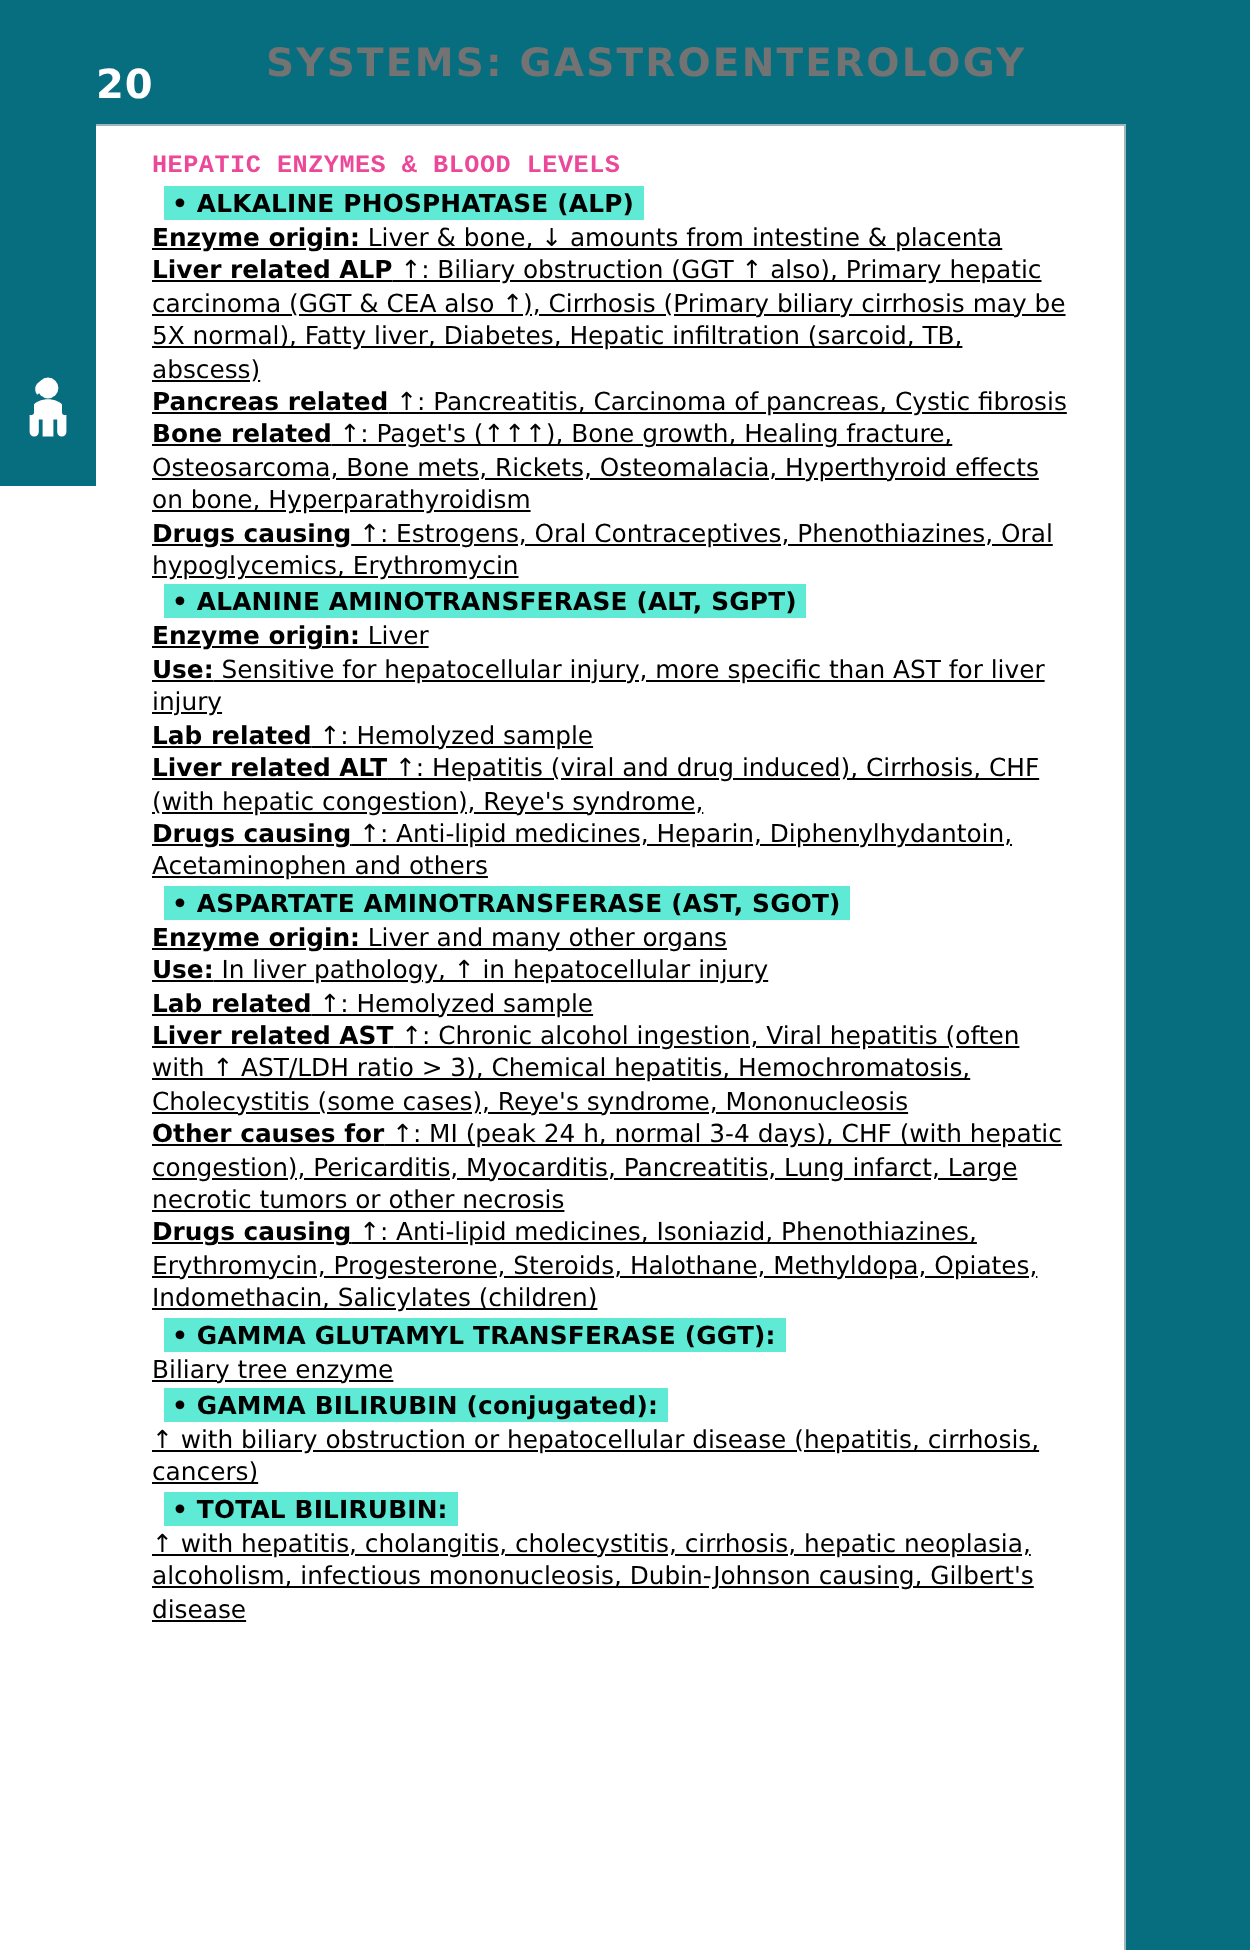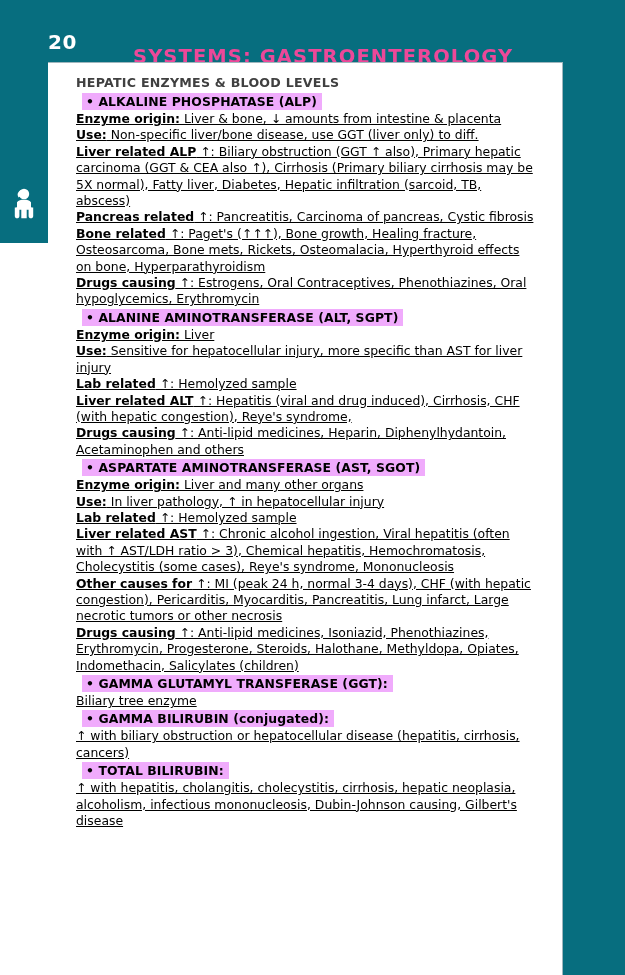--- a/index.html
+++ b/index.html
@@ -62,24 +62,24 @@
     left: 48px;
     top: 30px;
     font-size: 20px;
     font-weight: bold;
     color: #ffffff;
     letter-spacing: 0.5px;
   }
   .page-title {
     position: absolute;
     left: 133px;
-    top: 45px;
+    top: 20px;
     font-size: 19.5px;
     font-weight: bold;
-    color: #ec4899;
+    color: #737373;
     letter-spacing: 1.1px;
   }
 
   
   .content-box {
     position: absolute;
     left: 48px;
     top: 62px;
     width: 515px;
     height: 913px;
@@ -91,29 +91,30 @@
   .content-inner {
     position: absolute;
     left: 28px;
     top: 12px;
     width: 462px;
   }
 
   .panel-title {
     font-size: 12.6px;
     font-weight: bold;
-    color: #404040;
+    color: #ec4899;
     letter-spacing: 0.25px;
     margin: 0 0 1px 0;
     line-height: 16px;
+    font-family: Liberation Mono, monospace;
   }
 
   .section-head {
     display: inline-block;
-    background: #f0abfc;
+    background: #5eead4;
     color: #000000;
     font-size: 12.4px;
     font-weight: bold;
     letter-spacing: 0.1px;
     line-height: 15px;
     padding: 1px 5px 1px 4px;
     margin: 1px 0 1px 6px;
     white-space: nowrap;
   }
   .section-head-row {
@@ -154,21 +155,20 @@
 
   <div class="page-number">20</div>
   <div class="page-title">SYSTEMS: GASTROENTEROLOGY</div>
 
   <div class="content-box">
     <div class="content-inner">
       <div class="panel-title">HEPATIC ENZYMES &amp; BLOOD LEVELS</div>
       <div id="sections-root">
           <div class="section-head-row"><span class="section-head">• ALKALINE PHOSPHATASE (ALP)</span></div>
           <p class="para"><b>Enzyme origin:</b><span> Liver &amp; bone, ↓ amounts from intestine &amp; placenta</span></p>
-          <p class="para"><b>Use:</b><span> Non-specific liver/bone disease, use GGT (liver only) to diff.</span></p>
           <p class="para"><b>Liver related ALP</b><span> ↑: Biliary obstruction (GGT ↑ also), Primary hepatic carcinoma (GGT &amp; CEA also ↑), Cirrhosis (Primary biliary cirrhosis may be 5X normal), Fatty liver, Diabetes, Hepatic infiltration (sarcoid, TB, abscess)</span></p>
           <p class="para"><b>Pancreas related</b><span> ↑: Pancreatitis, Carcinoma of pancreas, Cystic fibrosis</span></p>
           <p class="para"><b>Bone related</b><span> ↑: Paget's (↑↑↑), Bone growth, Healing fracture, Osteosarcoma, Bone mets, Rickets, Osteomalacia, Hyperthyroid effects on bone, Hyperparathyroidism</span></p>
           <p class="para"><b>Drugs causing</b><span> ↑: Estrogens, Oral Contraceptives, Phenothiazines, Oral hypoglycemics, Erythromycin</span></p>
           <div class="section-head-row"><span class="section-head">• ALANINE AMINOTRANSFERASE (ALT, SGPT)</span></div>
           <p class="para"><b>Enzyme origin:</b><span> Liver</span></p>
           <p class="para"><b>Use:</b><span> Sensitive for hepatocellular injury, more specific than AST for liver injury</span></p>
           <p class="para"><b>Lab related</b><span> ↑: Hemolyzed sample</span></p>
           <p class="para"><b>Liver related ALT</b><span> ↑: Hepatitis (viral and drug induced), Cirrhosis, CHF (with hepatic congestion), Reye's syndrome,</span></p>
           <p class="para"><b>Drugs causing</b><span> ↑: Anti-lipid medicines, Heparin, Diphenylhydantoin, Acetaminophen and others</span></p>

